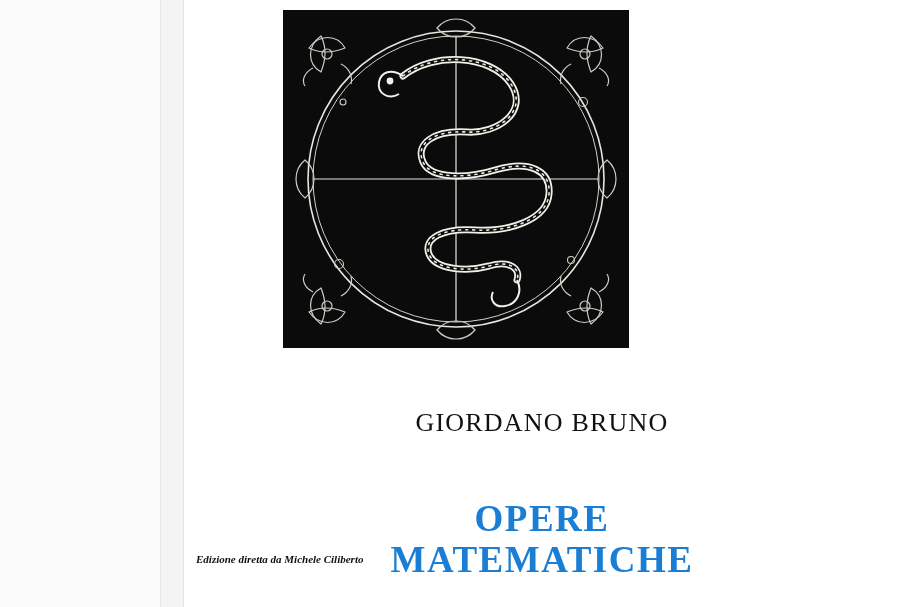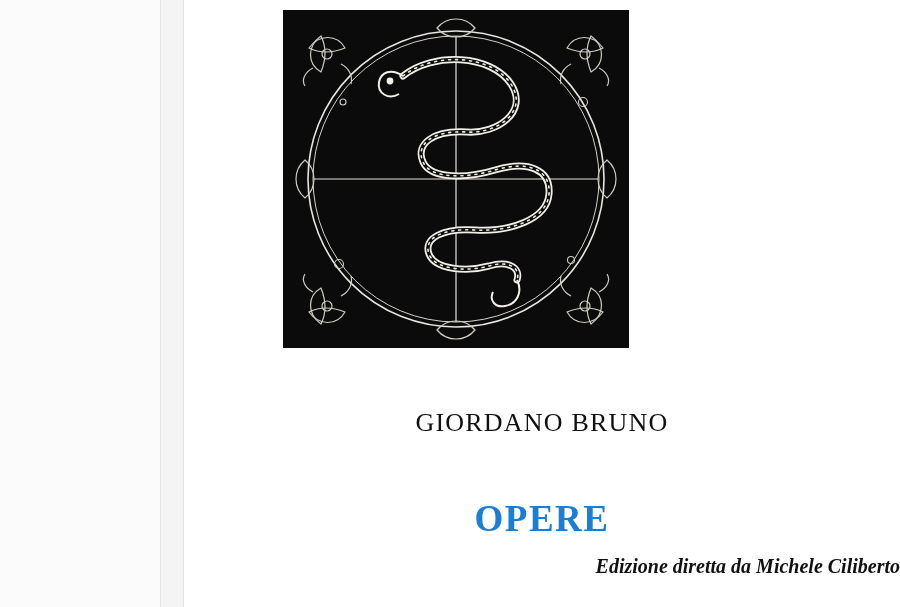--- a/index.html
+++ b/index.html
@@ -75,25 +75,25 @@
     font-size: 37px;
     line-height: 1.12;
     letter-spacing: 1.5px;
     margin-top: 40px;
   }
   .title .l2 { display: block; }
   .credits {
     position: absolute;
     left: 12px; right: 0;
     top: 552px;
-    text-align: right;
+    text-align: left;
     font-family: "Liberation Serif", serif;
     font-style: italic;
     font-weight: 700;
-    font-size: 20px;
+    font-size: 11px;
     line-height: 1.45;
     color: #111111;
   }
   .credits span { display: block; }
 </style>
 </head>
 <body>
 
 <div class="page">
 
@@ -201,20 +201,21 @@
           <path d="M234,270 C240,282 234,294 222,296 C212,298 206,290 210,282"></path>
           <circle cx="107" cy="71" r="2.4" fill="#f2f0e9"></circle>
         </g>
       </svg>
     </div>
 
     <div class="author">GIORDANO BRUNO</div>
 
     <div class="title">
       <span class="l1">OPERE</span>
+      <span class="l2">MATEMATICHE</span>
     </div>
 
     <div class="credits">
       <span>Edizione diretta da Michele Ciliberto</span>
     </div>
 
   </div>
 </div>
 
 </body></html>

